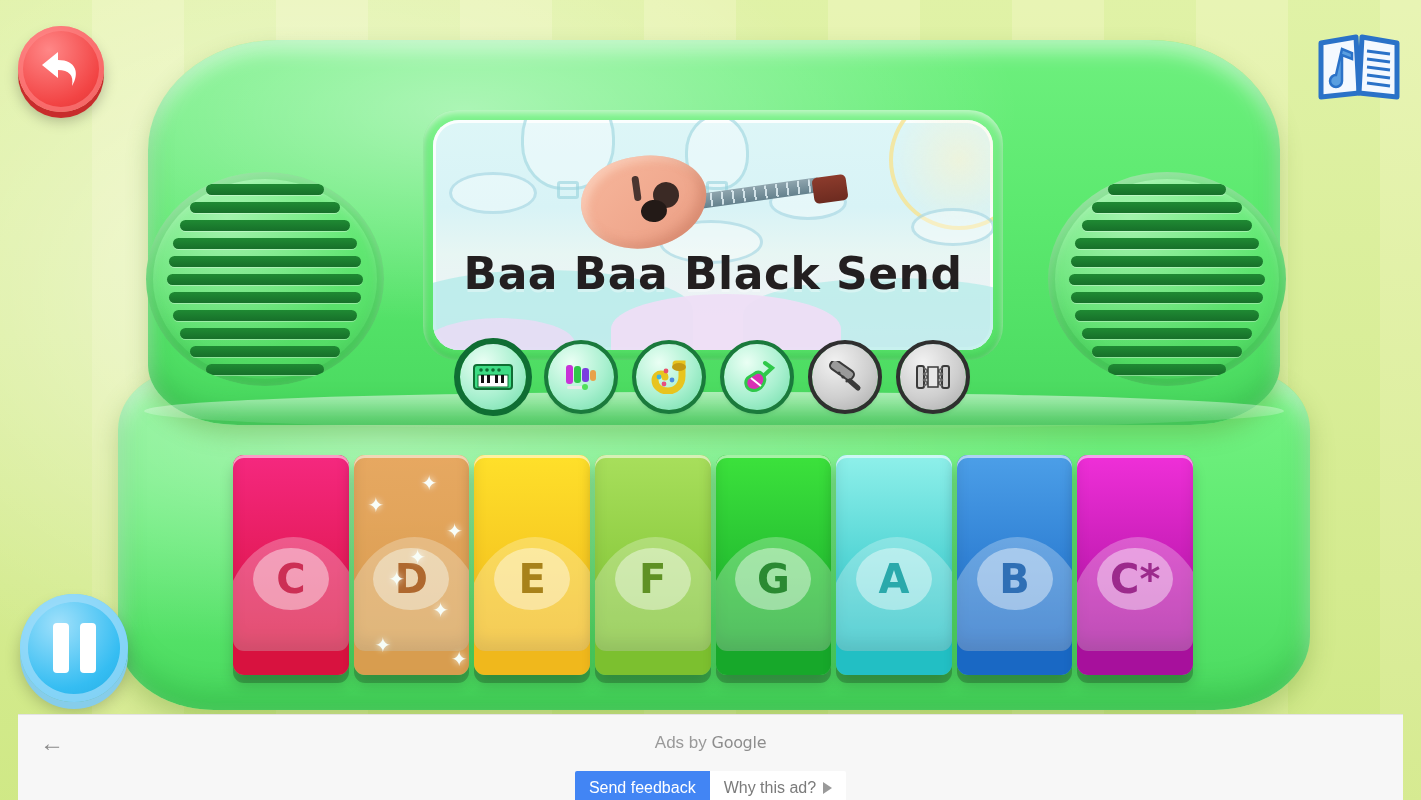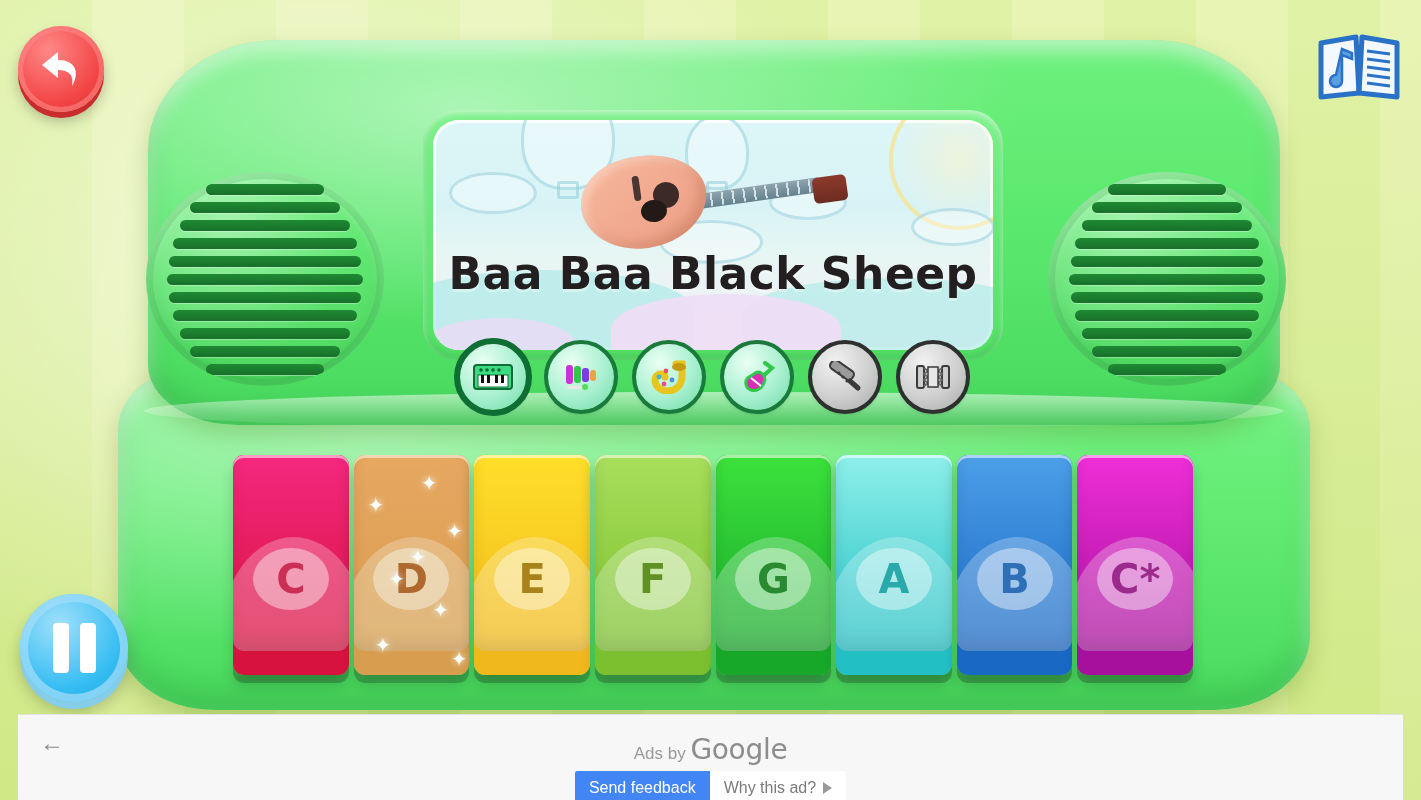--- a/index.html
+++ b/index.html
@@ -242,21 +242,21 @@
   }
   .ad-back {
     position:absolute; left:22px; top:16px; font-size:24px; color:#8a8a8a; cursor:pointer;
     line-height:1;
   }
   .ads-by {
     position:absolute; left:0; right:0; top:18px; text-align:center;
     font-size:17px; color:#9a9a9a;
   }
   .ads-by .g {
-    font-size:28px; color:#8d8d8d; font-family:"DejaVu Sans", sans-serif; letter-spacing:-.3px;
+    font-size:16px; color:#8d8d8d; font-family:"DejaVu Sans", sans-serif; letter-spacing:-.3px;
   }
   .ad-buttons {
     position:absolute; left:0; right:0; top:56px;
     display:flex; justify-content:center; align-items:stretch;
   }
   .btn-feedback {
     background:#4285f4; color:#fff; font-size:16px; padding:8px 14px;
     border:none; border-radius:2px 0 0 2px; cursor:pointer;
     font-family:"Liberation Sans", sans-serif;
   }
@@ -329,21 +329,21 @@
         <div class="guitar">
           <div class="g-neck"></div>
           <div class="g-frets"></div>
           <div class="g-head"></div>
           <div class="g-body"></div>
           <div class="g-slot"></div>
           <div class="g-hole"></div>
           <div class="g-hole2"></div>
         </div>
 
-        <div class="song-title">Baa Baa Black Sheep</div>
+        <div class="song-title">Baa Baa Black Send</div>
       </div>
     </div>
 
     <div class="instruments" id="instruments">
         <div class="inst selected">
           <span>
             <svg width="40" height="30" viewBox="0 0 40 30">
               <rect x="1" y="3" width="38" height="24" rx="3" fill="#3ddc84" stroke="#0f6e33" stroke-width="2"></rect>
               <circle cx="8" cy="8" r="1.8" fill="#0f6e33"></circle>
               <circle cx="14" cy="8" r="1.8" fill="#0f6e33"></circle>

